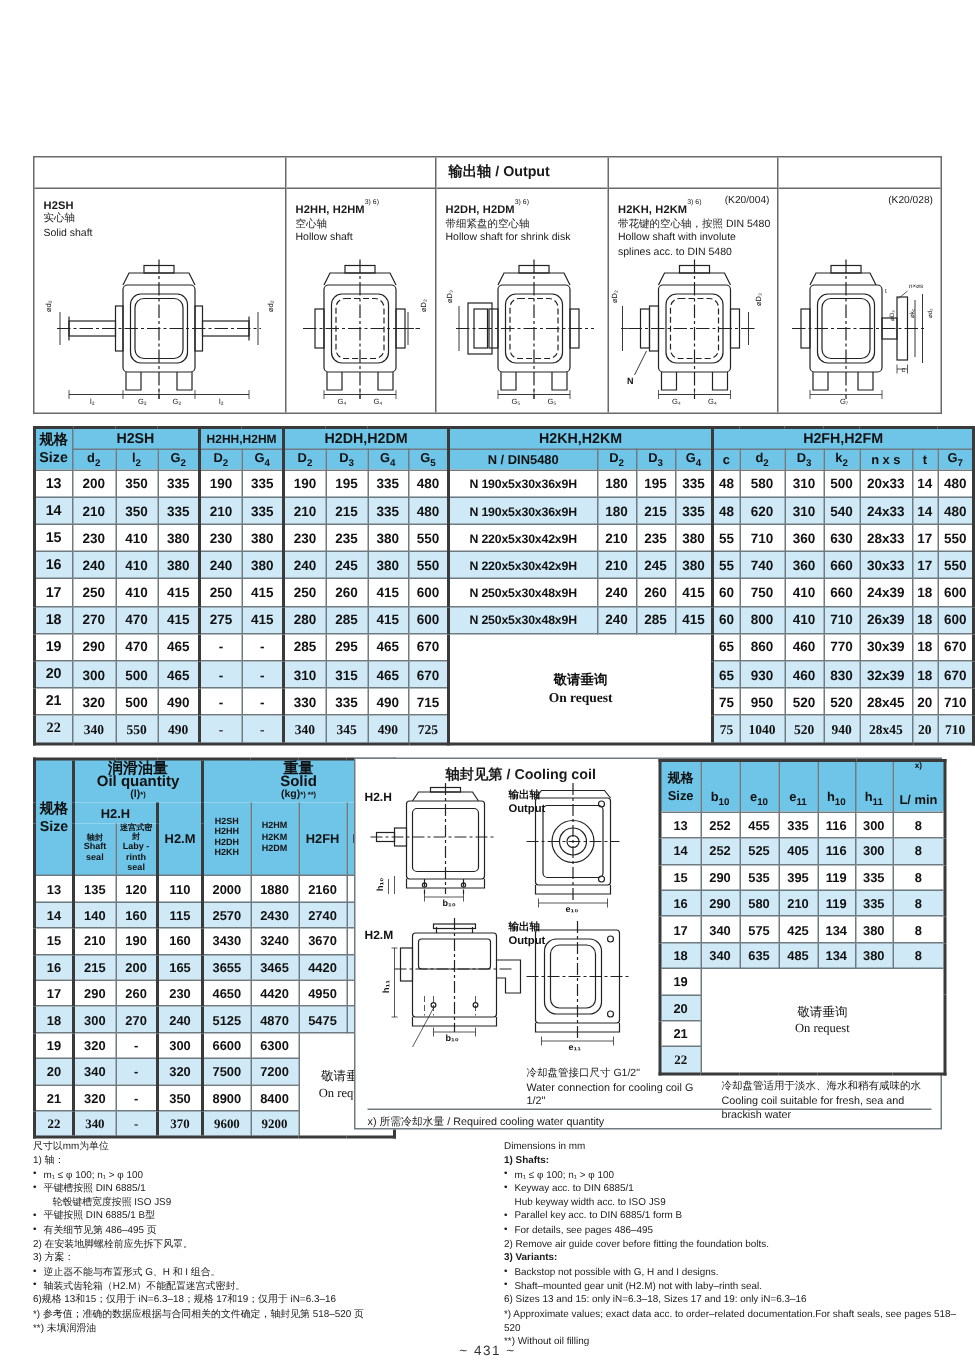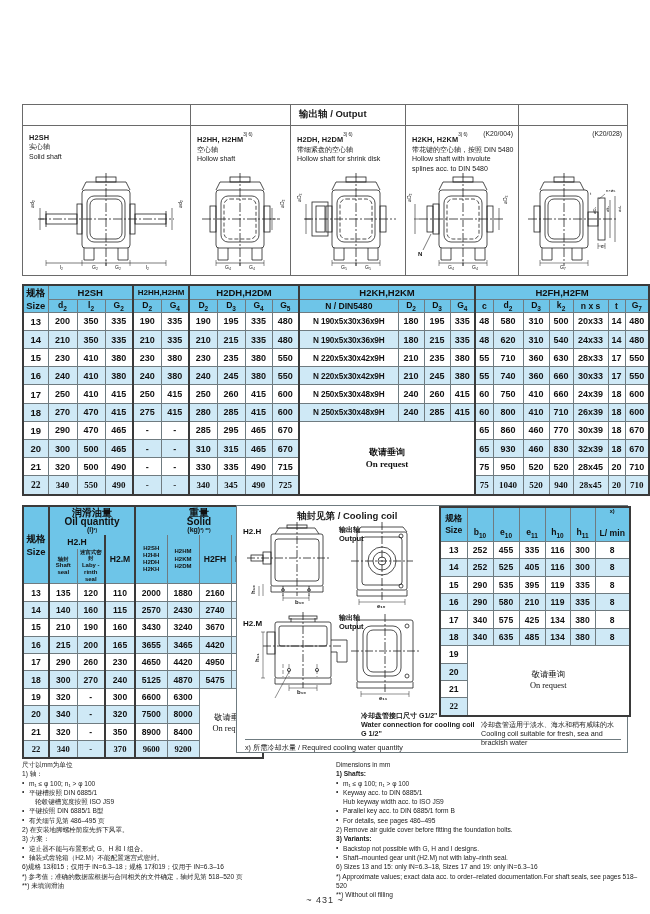--- a/index.html
+++ b/index.html
@@ -692,21 +692,21 @@
             <div>敬请垂询</div>
             <div>On request</div>
           </td>
         </tr>
         <tr class="alt">
           <td class="hdr thick-l alt" style="background:#cfe9f6">20</td>
           <td class="thick-l">340</td>
           <td class="">-</td>
           <td class="thick-l">320</td>
           <td class="thick-l">7500</td>
-          <td class="">8000</td>
+          <td class="">7200</td>
         </tr>
         <tr class="wht">
           <td class="hdr thick-l" style="background:#fff">21</td>
           <td class="thick-l">320</td>
           <td class="">-</td>
           <td class="thick-l">350</td>
           <td class="thick-l">8900</td>
           <td class="">8400</td>
         </tr>
         <tr class="alt">
@@ -897,21 +897,21 @@
           </tr>
           <tr class="wht">
             <td class="sz thick-l">21</td>
           </tr>
           <tr class="alt">
             <td class="sz thick-l thick-b alt">22</td>
           </tr>
         </tbody>
     </table>
 
-    <div class="coolnote" style="top:205px;left:124px;width:120px;font-weight:bold;">
+    <div class="coolnote" style="top:205px;left:114px;width:120px;">
       <div class="cn">冷却盘管接口尺寸 G1/2"</div>
       <div>Water connection for cooling coil G 1/2"</div>
     </div>
     <div class="coolnote" style="top:233px;left:8px;width:300px;border-top:1px solid #6f7b80;padding-top:3px;width:376px;">x) 所需冷却水量 / Required cooling water quantity</div>
     <div class="coolnote" style="top:214px;left:244px;width:150px;">
       <div class="cn">冷却盘管适用于淡水、海水和稍有咸味的水</div>
       <div>Cooling coil suitable for fresh, sea and brackish water</div>
     </div>
   </div>
 

